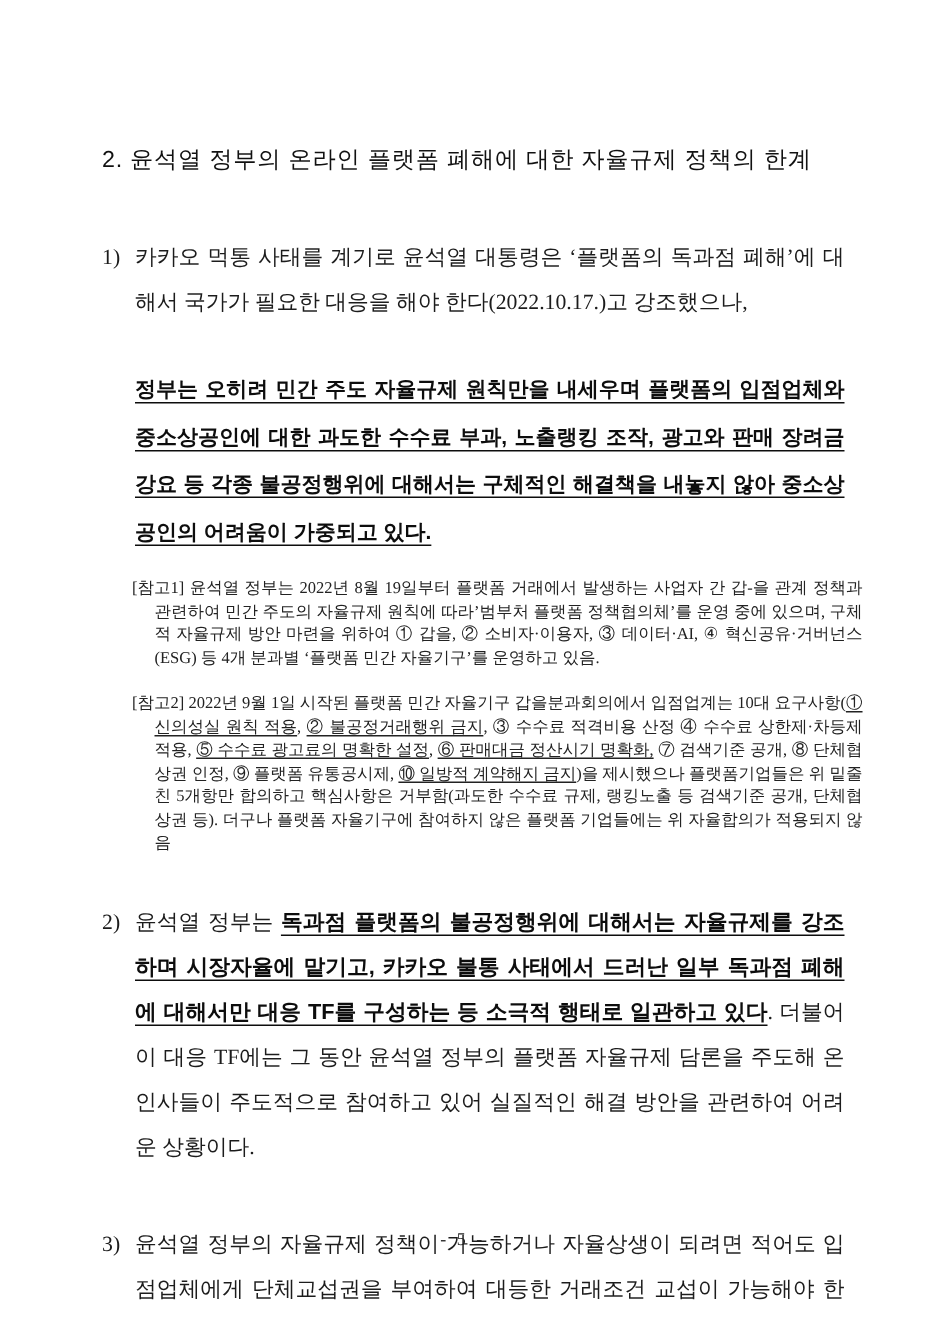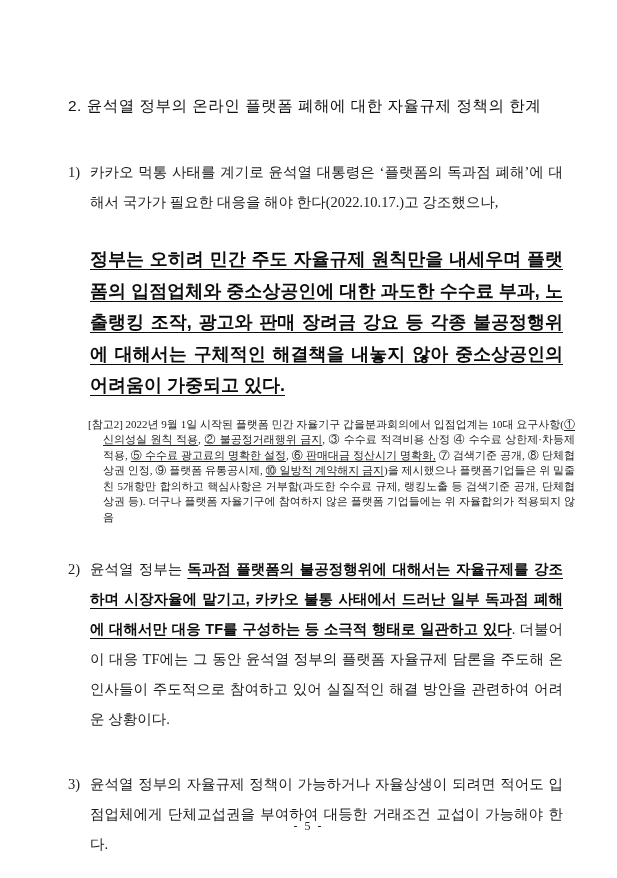--- a/index.html
+++ b/index.html
@@ -40,21 +40,21 @@
     font-family: "Liberation Sans", "DejaVu Sans", sans-serif;
     font-weight: 800;
     text-decoration: underline;
     text-underline-offset: 4px;
     text-decoration-thickness: 1.2px;
     color: #0d0d0d;
   }
   .emph-block {
     margin-left: 22px;
     margin-top: 27px;
-    font-size: 18px;
+    font-size: 14px;
     line-height: 31.5px;
     text-align: justify;
   }
   .note {
     margin-left: 20px;
     margin-right: -12px;
     margin-top: 15px;
     font-size: 11px;
     line-height: 15.5px;
     color: #222;
@@ -86,20 +86,21 @@
 
     <div class="heading">2. 윤석열 정부의 온라인 플랫폼 폐해에 대한 자율규제 정책의 한계</div>
 
     <div class="numbered">
       <span class="marker">1)</span>
       <span class="ptext">카카오 먹통 사태를 계기로 윤석열 대통령은 ‘플랫폼의 독과점 폐해’에 대해서 국가가 필요한 대응을 해야 한다(2022.10.17.)고 강조했으나,</span>
     </div>
 
     <div class="emph-block">정부는 오히려 민간 주도 자율규제 원칙만을 내세우며 플랫폼의 입점업체와 중소상공인에 대한 과도한 수수료 부과, 노출랭킹 조작, 광고와 판매 장려금 강요 등 각종 불공정행위에 대해서는 구체적인 해결책을 내놓지 않아 중소상공인의 어려움이 가중되고 있다.</div>
 
+    <div class="note"><span>[참고1]</span><span> 윤석열 정부는 2022년 8월 19일부터 플랫폼 거래에서 발생하는 사업자 간 갑-을 관계 정책과 관련하여 민간 주도의 자율규제 원칙에 따라’범부처 플랫폼 정책협의체’를 운영 중에 있으며, 구체적 자율규제 방안 마련을 위하여 ① 갑을, ② 소비자·이용자, ③ 데이터·AI, ④ 혁신공유·거버넌스(ESG) 등 4개 분과별 ‘플랫폼 민간 자율기구’를 운영하고 있음.</span></div>
 
     <div class="note"><span>[참고2]</span><span> 2022년 9월 1일 시작된 플랫폼 민간 자율기구 갑을분과회의에서 입점업계는 10대 요구사항(</span><span class="u">① 신의성실 원칙 적용</span><span>, </span><span class="u">② 불공정거래행위 금지</span><span>, ③ 수수료 적격비용 산정 ④ 수수료 상한제·차등제 적용, </span><span class="u">⑤ 수수료 광고료의 명확한 설정</span><span>, </span><span class="u">⑥ 판매대금 정산시기 명확화,</span><span> ⑦ 검색기준 공개, ⑧ 단체협상권 인정, ⑨ 플랫폼 유통공시제, </span><span class="u">⑩ 일방적 계약해지 금지</span><span>)을 제시했으나 플랫폼기업들은 위 밑줄 친 5개항만 합의하고 핵심사항은 거부함(과도한 수수료 규제, 랭킹노출 등 검색기준 공개, 단체협상권 등). 더구나 플랫폼 자율기구에 참여하지 않은 플랫폼 기업들에는 위 자율합의가 적용되지 않음</span></div>
 
     <div class="numbered para2">
       <span class="marker">2)</span>
       <span class="ptext"><span>윤석열 정부는 </span><span class="emph">독과점 플랫폼의 불공정행위에 대해서는 자율규제를 강조하며 시장자율에 맡기고, 카카오 불통 사태에서 드러난 일부 독과점 폐해에 대해서만 대응 TF를 구성하는 등 소극적 행태로 일관하고 있다</span><span>. 더불어 이 대응 TF에는 그 동안 윤석열 정부의 플랫폼 자율규제 담론을 주도해 온 인사들이 주도적으로 참여하고 있어 실질적인 해결 방안을 관련하여 어려운 상황이다.</span></span>
     </div>
 
     <div class="numbered para3">
       <span class="marker">3)</span>

